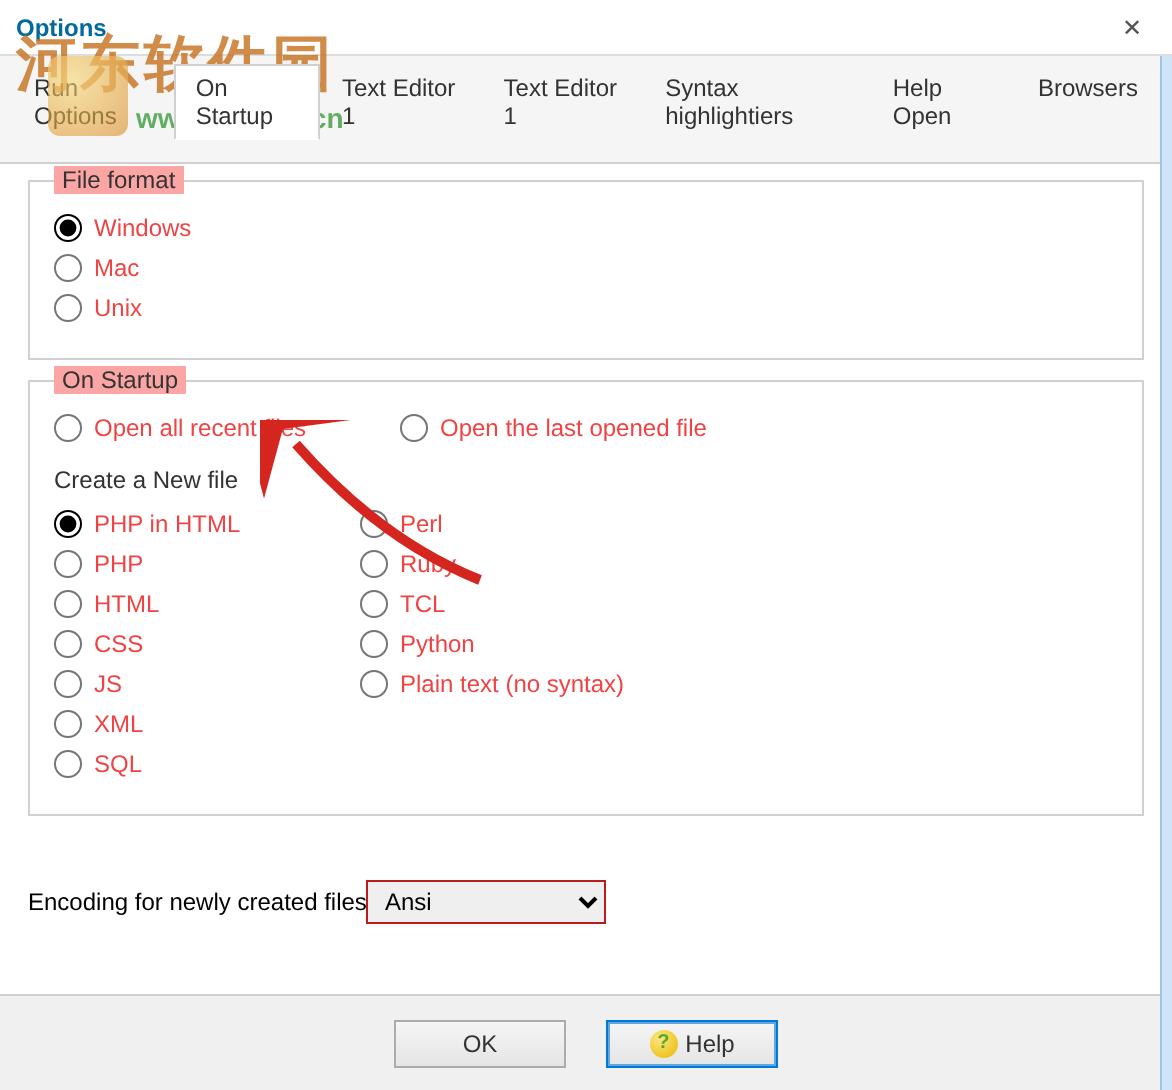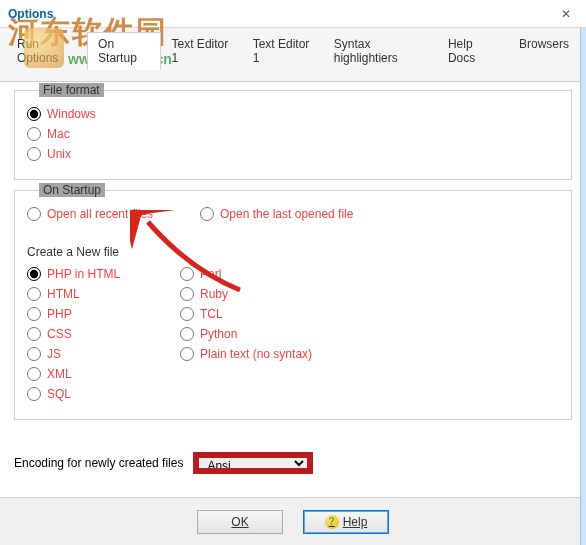--- a/index.html
+++ b/index.html
@@ -5,32 +5,32 @@
 * { box-sizing: border-box; margin: 0; padding: 0; font-family: "Segoe UI", Tahoma, sans-serif; font-size: 12px; }
 body { background: #fff; width: 586px; height: 545px; position: relative; overflow: hidden; }
 .titlebar { height: 28px; background: #fff; border-bottom: 1px solid #ddd; display: flex; align-items: center; padding: 0 8px; position: relative; }
 .titlebar-text { color: #0369a1; font-weight: bold; }
 .close-btn { position: absolute; right: 0; top: 0; width: 40px; height: 28px; display: flex; align-items: center; justify-content: center; color: #555; }
 .tabs { display: flex; border-bottom: 1px solid #d0d0d0; padding: 4px 6px 12px 6px; background: #f5f5f5; }
 .tab { padding: 4px 10px; border: 1px solid transparent; border-bottom: none; cursor: default; background: transparent; color: #333; }
 .tab.active { background: #fff; border-color: #d0d0d0; border-bottom: 1px solid #fff; margin-bottom: -1px; position: relative; z-index: 2; }
 .content { padding: 8px 14px 0 14px; background: #fff; }
 .fieldset { border: 1px solid #d0d0d0; padding: 10px 12px 12px 12px; margin-bottom: 10px; position: relative; }
-.fieldset-legend { position: absolute; top: -8px; left: 24px; background: #a3a3a3; padding: 0 4px; color: #333; }
+.fieldset-legend { position: absolute; top: -8px; left: 12px; background: #fca5a5; padding: 0 4px; color: #333; }
 .radio-row { display: flex; align-items: center; margin: 6px 0; }
 .radio-row input[type=radio] { width: 14px; height: 14px; margin-right: 6px; accent-color: #000; }
 .radio-row label { color: #ef4444; }
 .two-col { display: flex; gap: 33px; }
 .col { flex: 0 0 120px; }
 .col.wide { flex: 0 0 140px; }
-.subhead { margin: 18px 0 2px 0; color: #333; }
-.encoding-row { display: flex; align-items: center; gap: 10px; margin-top: 32px; }
-.select { width: 120px; height: 22px; border: 6px solid #b91c1c; background: #efefef; padding: 0 4px; font-size: 12px; }
+.subhead { margin: 6px 0 2px 0; color: #333; }
+.encoding-row { display: flex; align-items: center; margin-top: 32px; }
+.select { width: 120px; height: 22px; border: 1px solid #b91c1c; background: #efefef; padding: 0 4px; font-size: 12px; }
 .button-bar { position: absolute; bottom: 0; left: 0; right: 0; height: 48px; background: #f0f0f0; border-top: 1px solid #d0d0d0; display: flex; align-items: center; justify-content: center; gap: 20px; }
-.btn { width: 86px; height: 24px; border: 1px solid #acacac; background: linear-gradient(#f5f5f5,#e5e5e5); display: flex; align-items: center; justify-content: center; gap: 4px; color: #333; text-decoration: underline; }
+.btn { width: 86px; height: 24px; border: 1px solid #acacac; background: linear-gradient(#f5f5f5,#e5e5e5); display: flex; align-items: center; justify-content: center; gap: 4px; color: #333; }
 .btn.default { border: 1px solid #0078d7; box-shadow: 0 0 0 1px #5fa7e0 inset; }
 .help-icon { width: 14px; height: 14px; border-radius: 50%; background: radial-gradient(circle at 35% 30%, #ffe680, #e6b800); display: inline-flex; align-items: center; justify-content: center; color: #5a3; font-weight: bold; font-size: 10px; }
 .watermark { position: absolute; top: 12px; left: 8px; pointer-events: none; opacity: 0.85; }
 .wm-text1 { font-family: "KaiTi","SimSun",serif; font-size: 30px; color: #c9782a; font-weight: bold; letter-spacing: 2px; }
 .wm-text2 { font-family: Arial; font-size: 14px; color: #4aa04a; font-weight: bold; margin-left: 60px; margin-top: -2px; }
 .wm-icon { position: absolute; left: 16px; top: 16px; width: 40px; height: 40px; border-radius: 6px; background: radial-gradient(circle at 30% 30%, #f7d66f, #d98820); opacity: 0.7; }
 .arrow { position: absolute; pointer-events: none; }
 .right-border { position: absolute; right: 0; top: 28px; bottom: 0; width: 6px; background: #cfe4f7; border-left: 1px solid #9ec5e6; }
 </style>
 </head>
@@ -42,21 +42,21 @@
     <span>✕</span>
   </div>
 </div>
 
 <div class="tabs">
   <div class="tab">Run Options</div>
   <div class="tab active">On Startup</div>
   <div class="tab">Text Editor 1</div>
   <div class="tab">Text Editor 1</div>
   <div class="tab">Syntax highlightiers</div>
-  <div class="tab">Help Docs</div>
+  <div class="tab">Help Open</div>
   <div class="tab">Browsers</div>
 </div>
 
 <div class="content">
 
   <div class="fieldset">
     <div class="fieldset-legend">File format</div>
     <div class="radio-row">
       <input type="radio" name="ff" checked="" style="">
       <label>Windows</label>
@@ -85,25 +85,25 @@
     </div>
     <div class="subhead">Create a New file</div>
     <div class="two-col">
       <div class="col">
         <div class="radio-row">
             <input type="radio" name="nf" checked="" style="">
             <label>PHP in HTML</label>
           </div>
         <div class="radio-row">
             <input type="radio" name="nf" style="">
-            <label>HTML</label>
+            <label>PHP</label>
           </div>
         <div class="radio-row">
             <input type="radio" name="nf" style="">
-            <label>PHP</label>
+            <label>HTML</label>
           </div>
         <div class="radio-row">
             <input type="radio" name="nf" style="">
             <label>CSS</label>
           </div>
         <div class="radio-row">
             <input type="radio" name="nf" style="">
             <label>JS</label>
           </div>
         <div class="radio-row">

